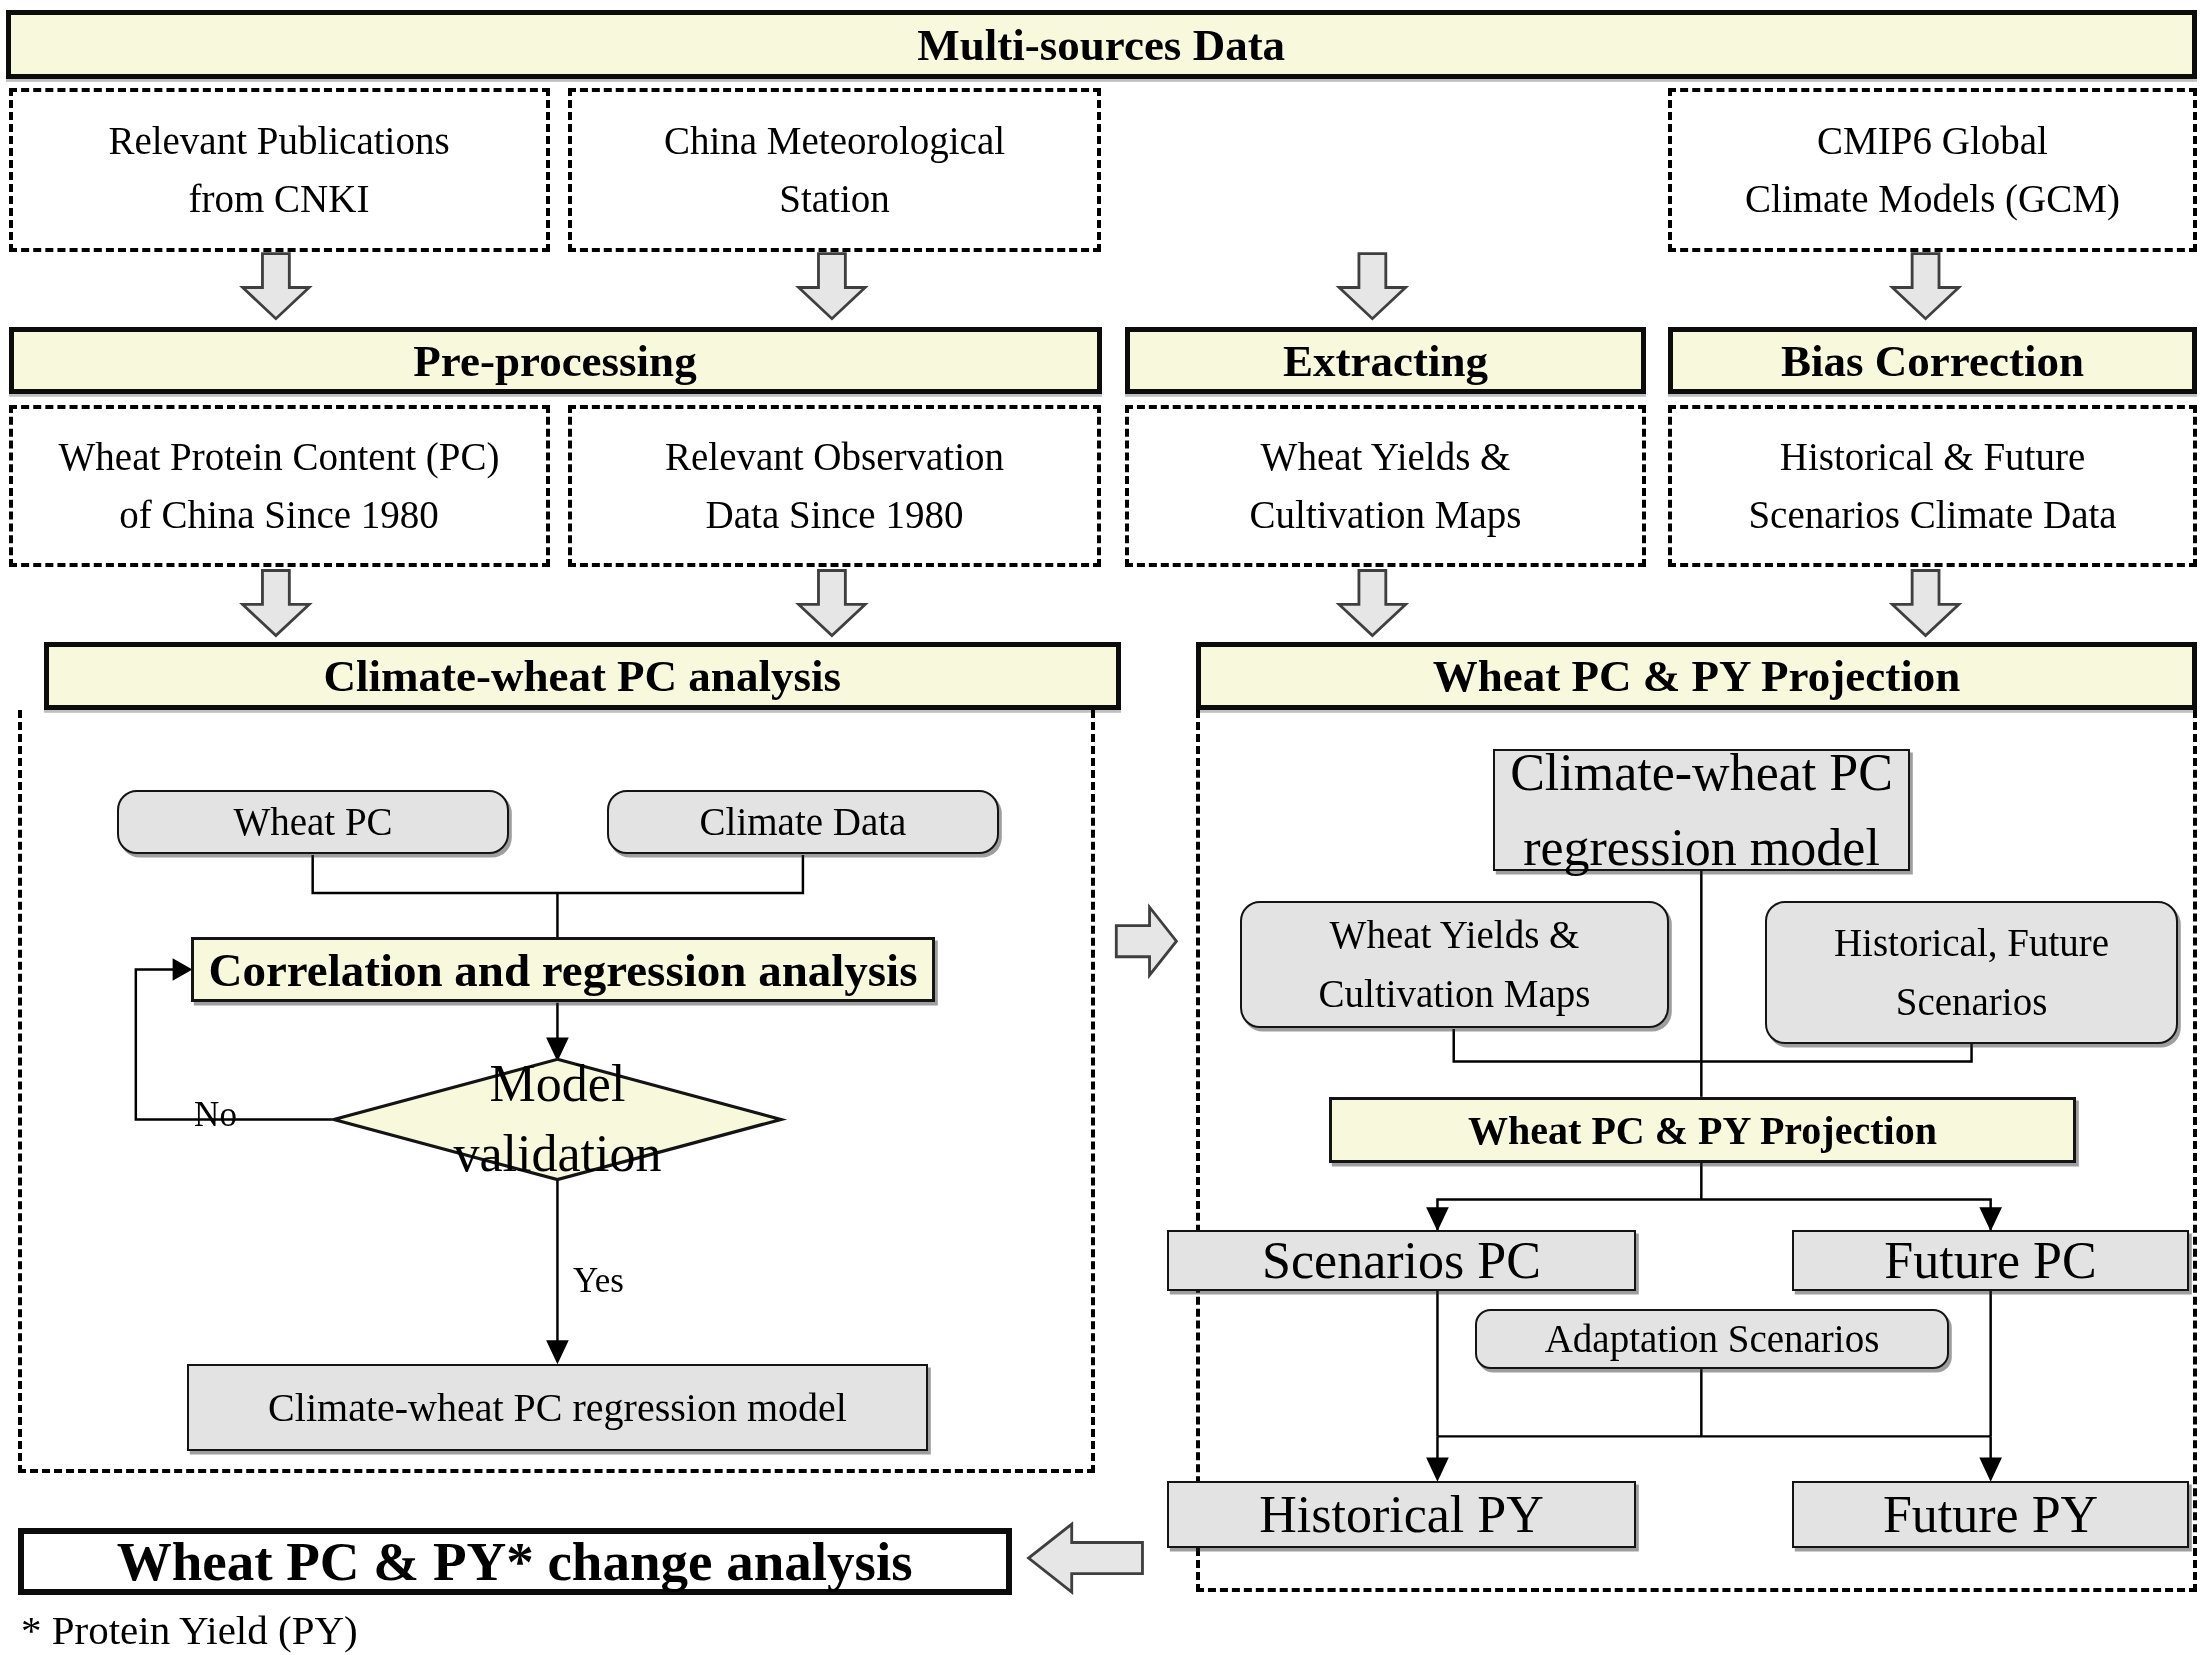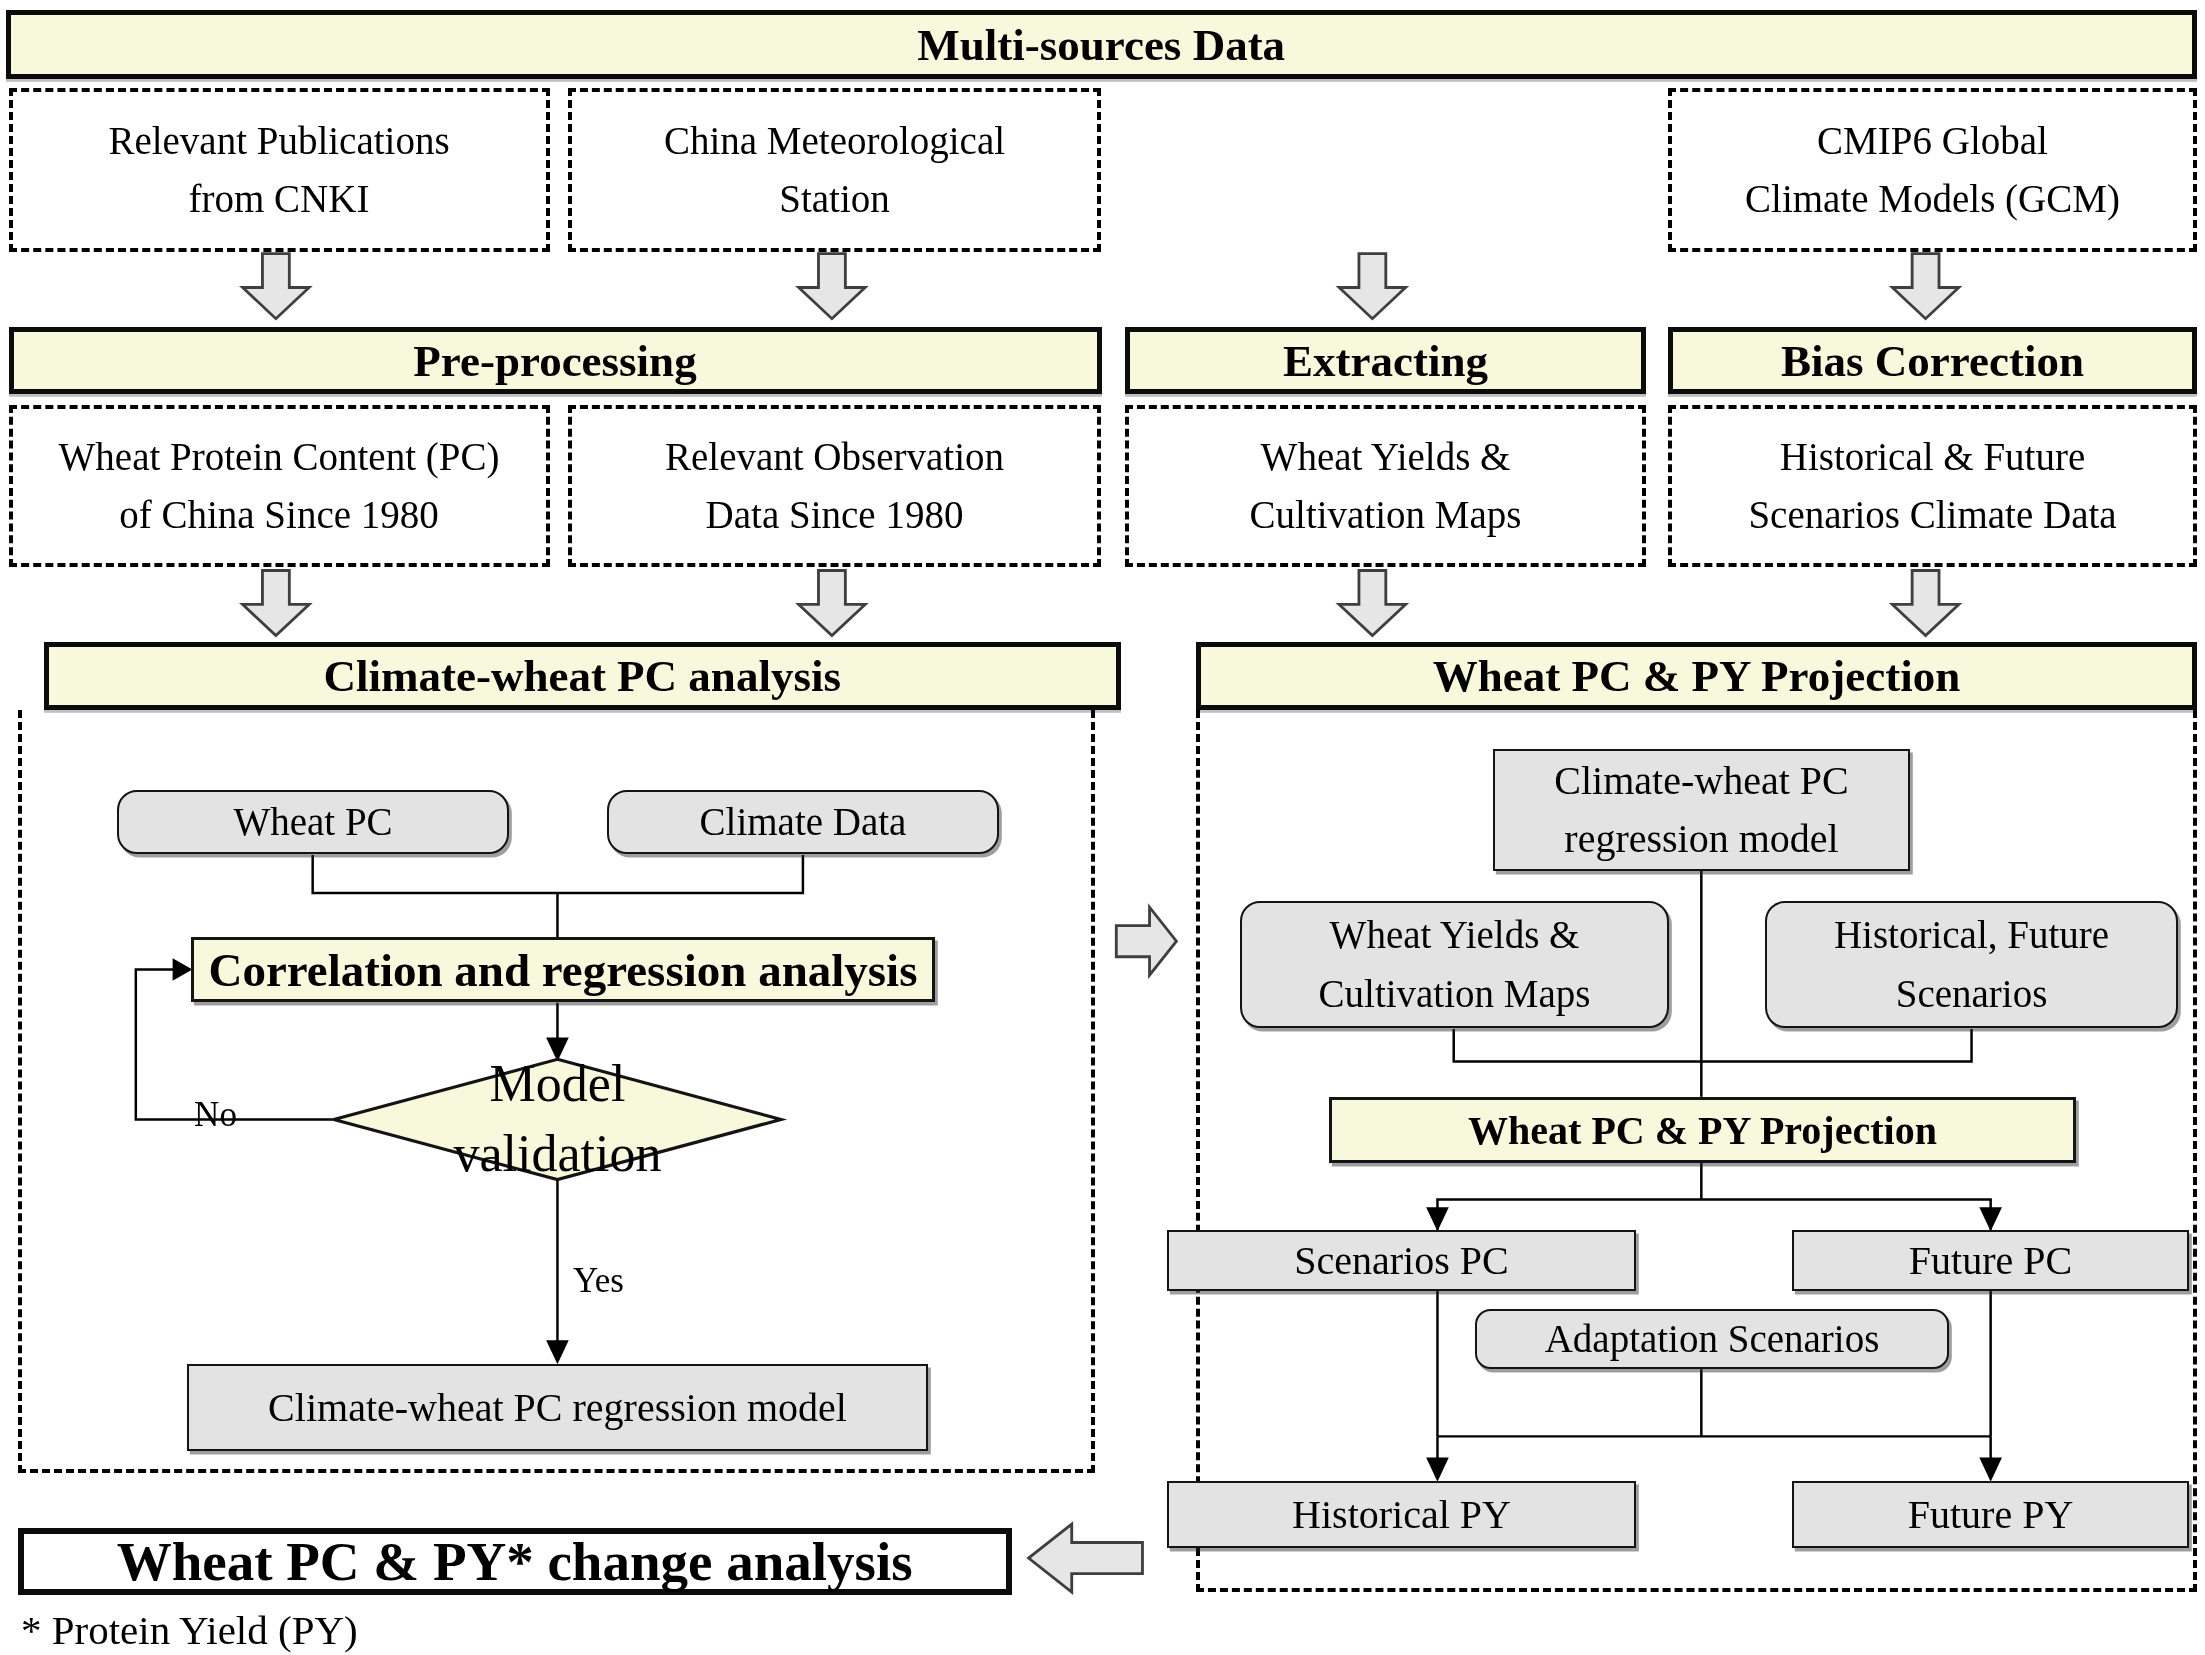--- a/index.html
+++ b/index.html
@@ -39,21 +39,21 @@
   .panel {
     border: 4.2px dashed #000;
     border-top: none;
     z-index: 0;
   }
   
   .gbox {
     background: #e3e3e3;
     border: 2.8px solid #141414;
     display: flex; align-items: center; justify-content: center;
-    font-size: 40px;
+    font-size: 52px;
     line-height: 1.45;
     text-align: center;
     white-space: pre-line;
     z-index: 2;
     box-shadow: 2.8px 3.5px 0 rgba(40,40,40,0.45);
   }
   
   .rbox {
     background: #e3e3e3;
     border: 2.8px solid #141414;
@@ -254,21 +254,21 @@
 
   <div class="abs gbox" style="left:1493px; top:749px; width:417px; height:122px;">
     <span>Climate-wheat PC
 regression model</span>
   </div>
 
   <div class="abs rbox" style="left:1240px; top:901px; width:429px; height:127px;">
     <span>Wheat Yields &amp;
 Cultivation Maps</span>
   </div>
-  <div class="abs rbox" style="left:1765px; top:901px; width:413px; height:127px;">
+  <div class="abs rbox" style="left:1765px; top:901px; width:413px; height:143px;">
     <span>Historical, Future
 Scenarios</span>
   </div>
 
   <div class="abs ypbox" style="left:1329px; top:1097px; width:747px; height:66px;">
     <span>Wheat PC &amp; PY Projection</span>
   </div>
 
   <div class="abs gbox" style="left:1167px; top:1230px; width:469px; height:61px;">
     <span>Scenarios PC</span>

